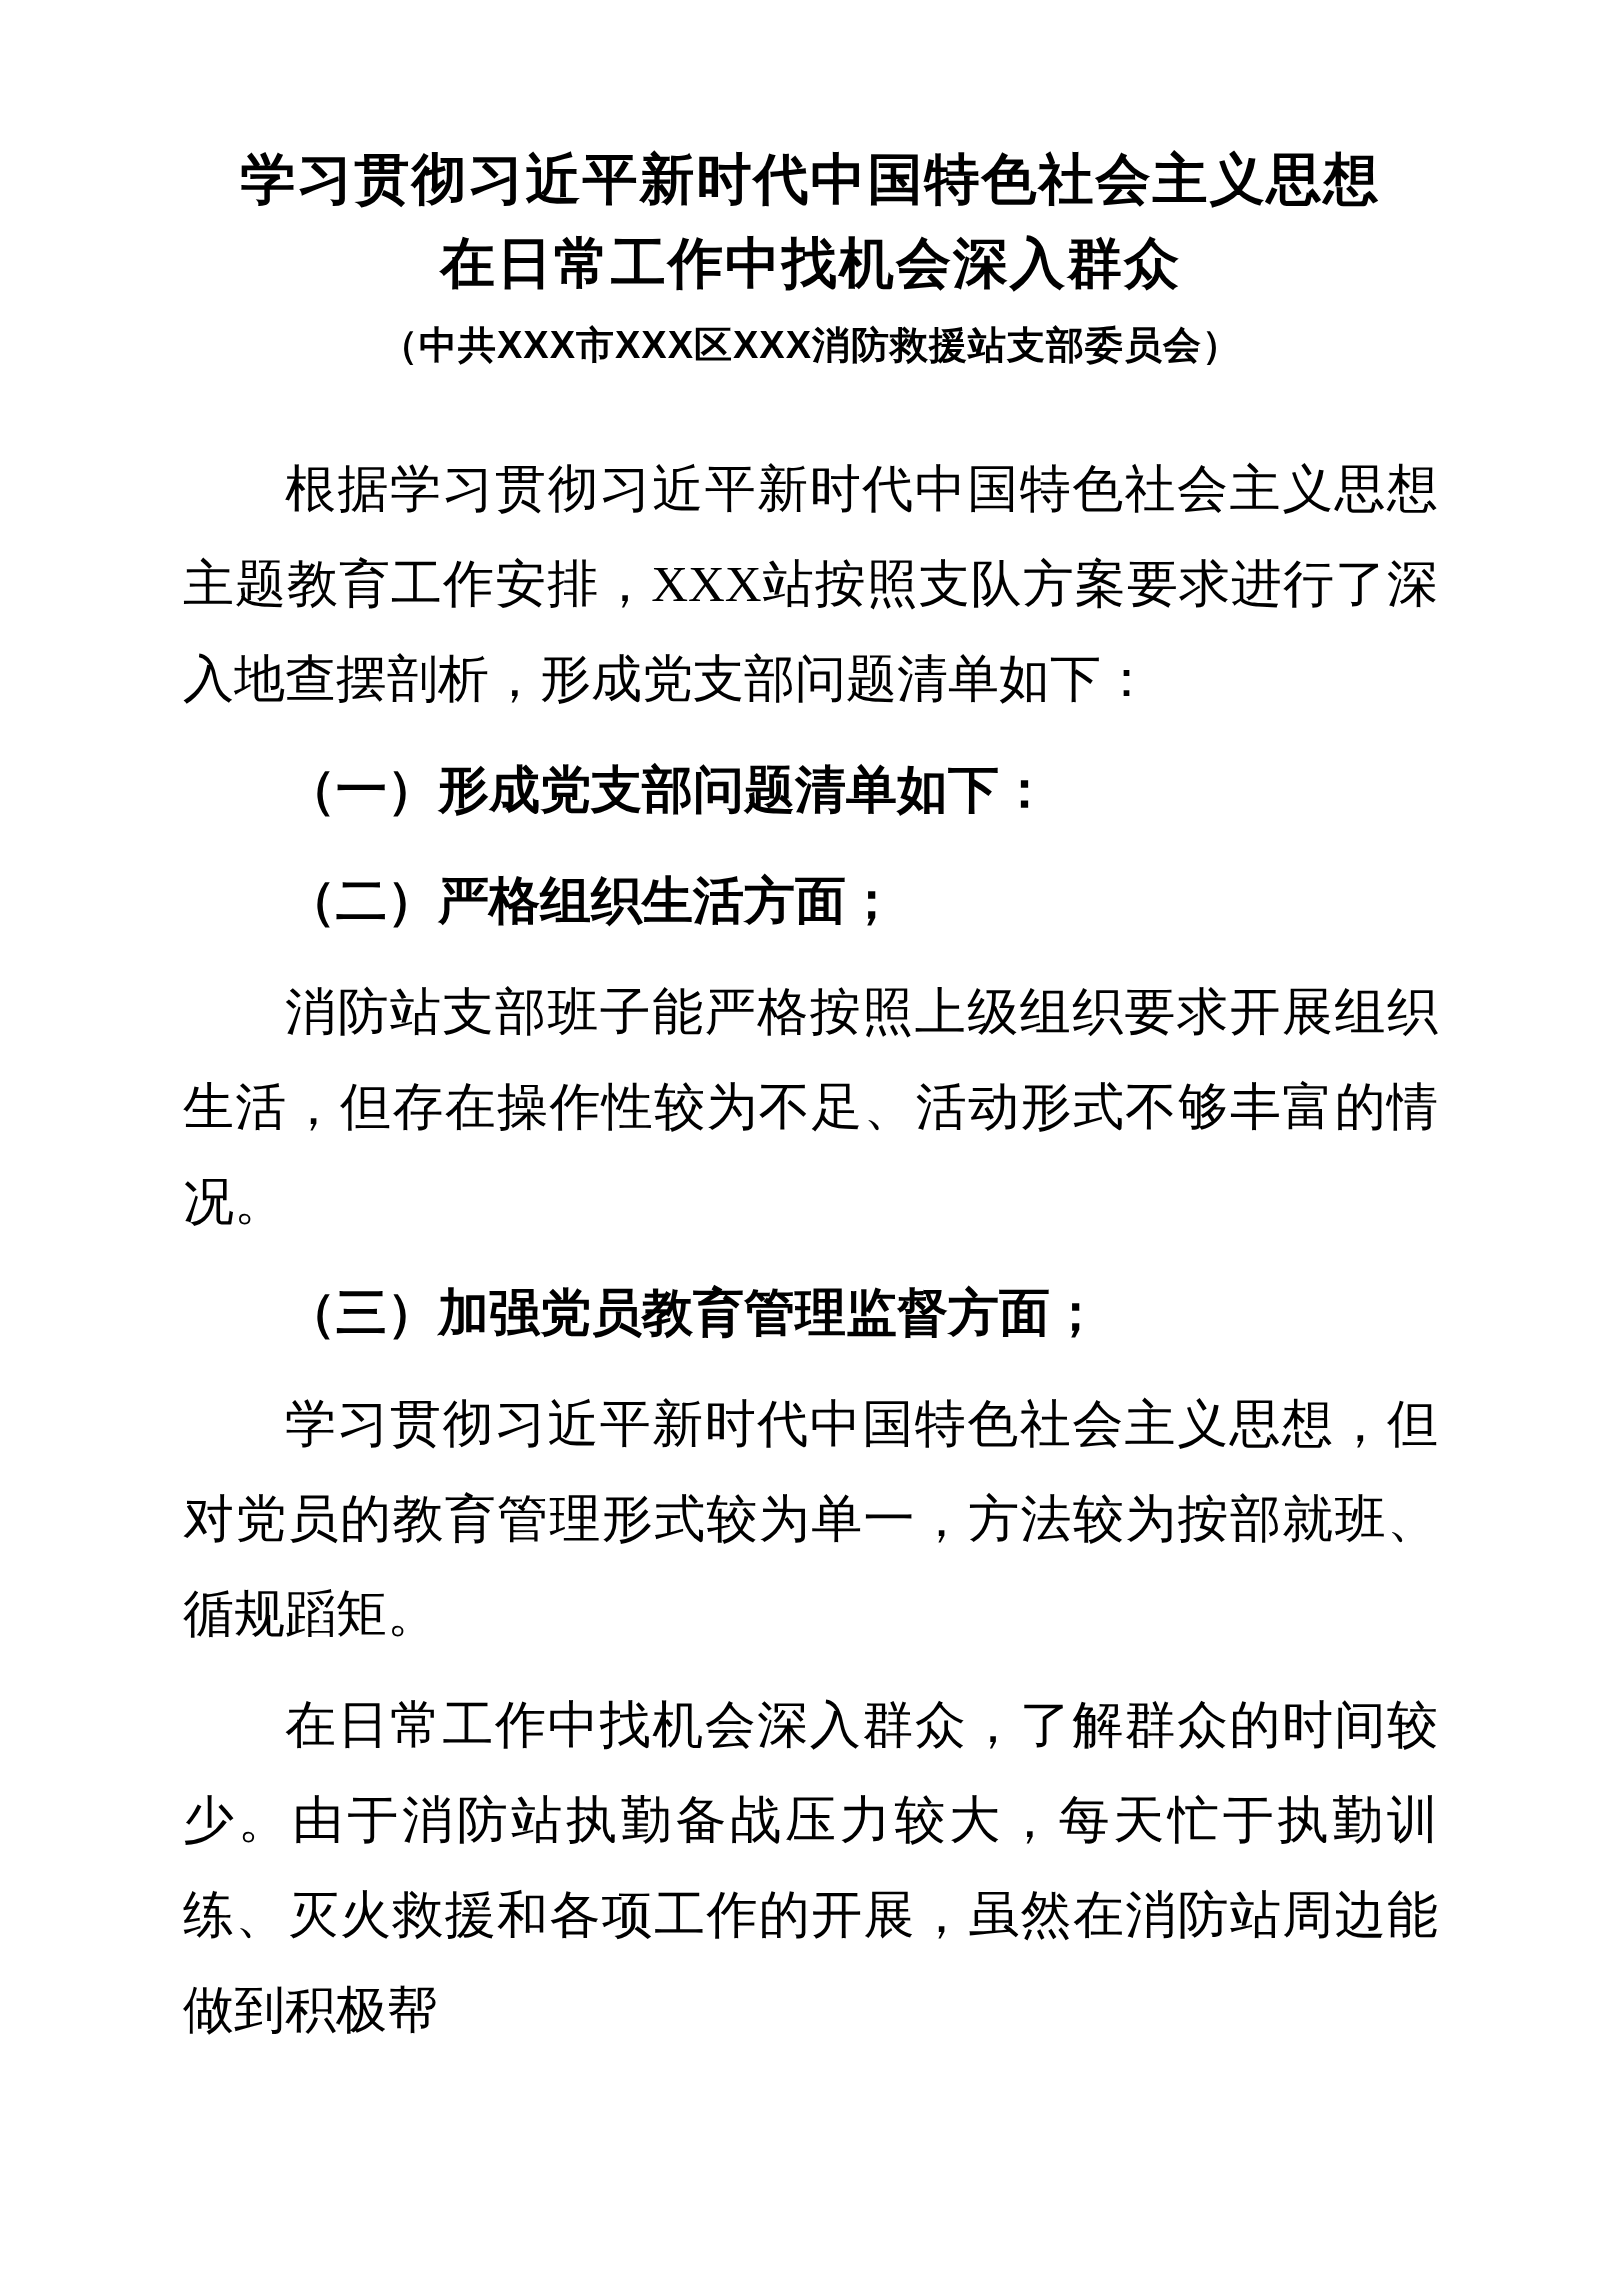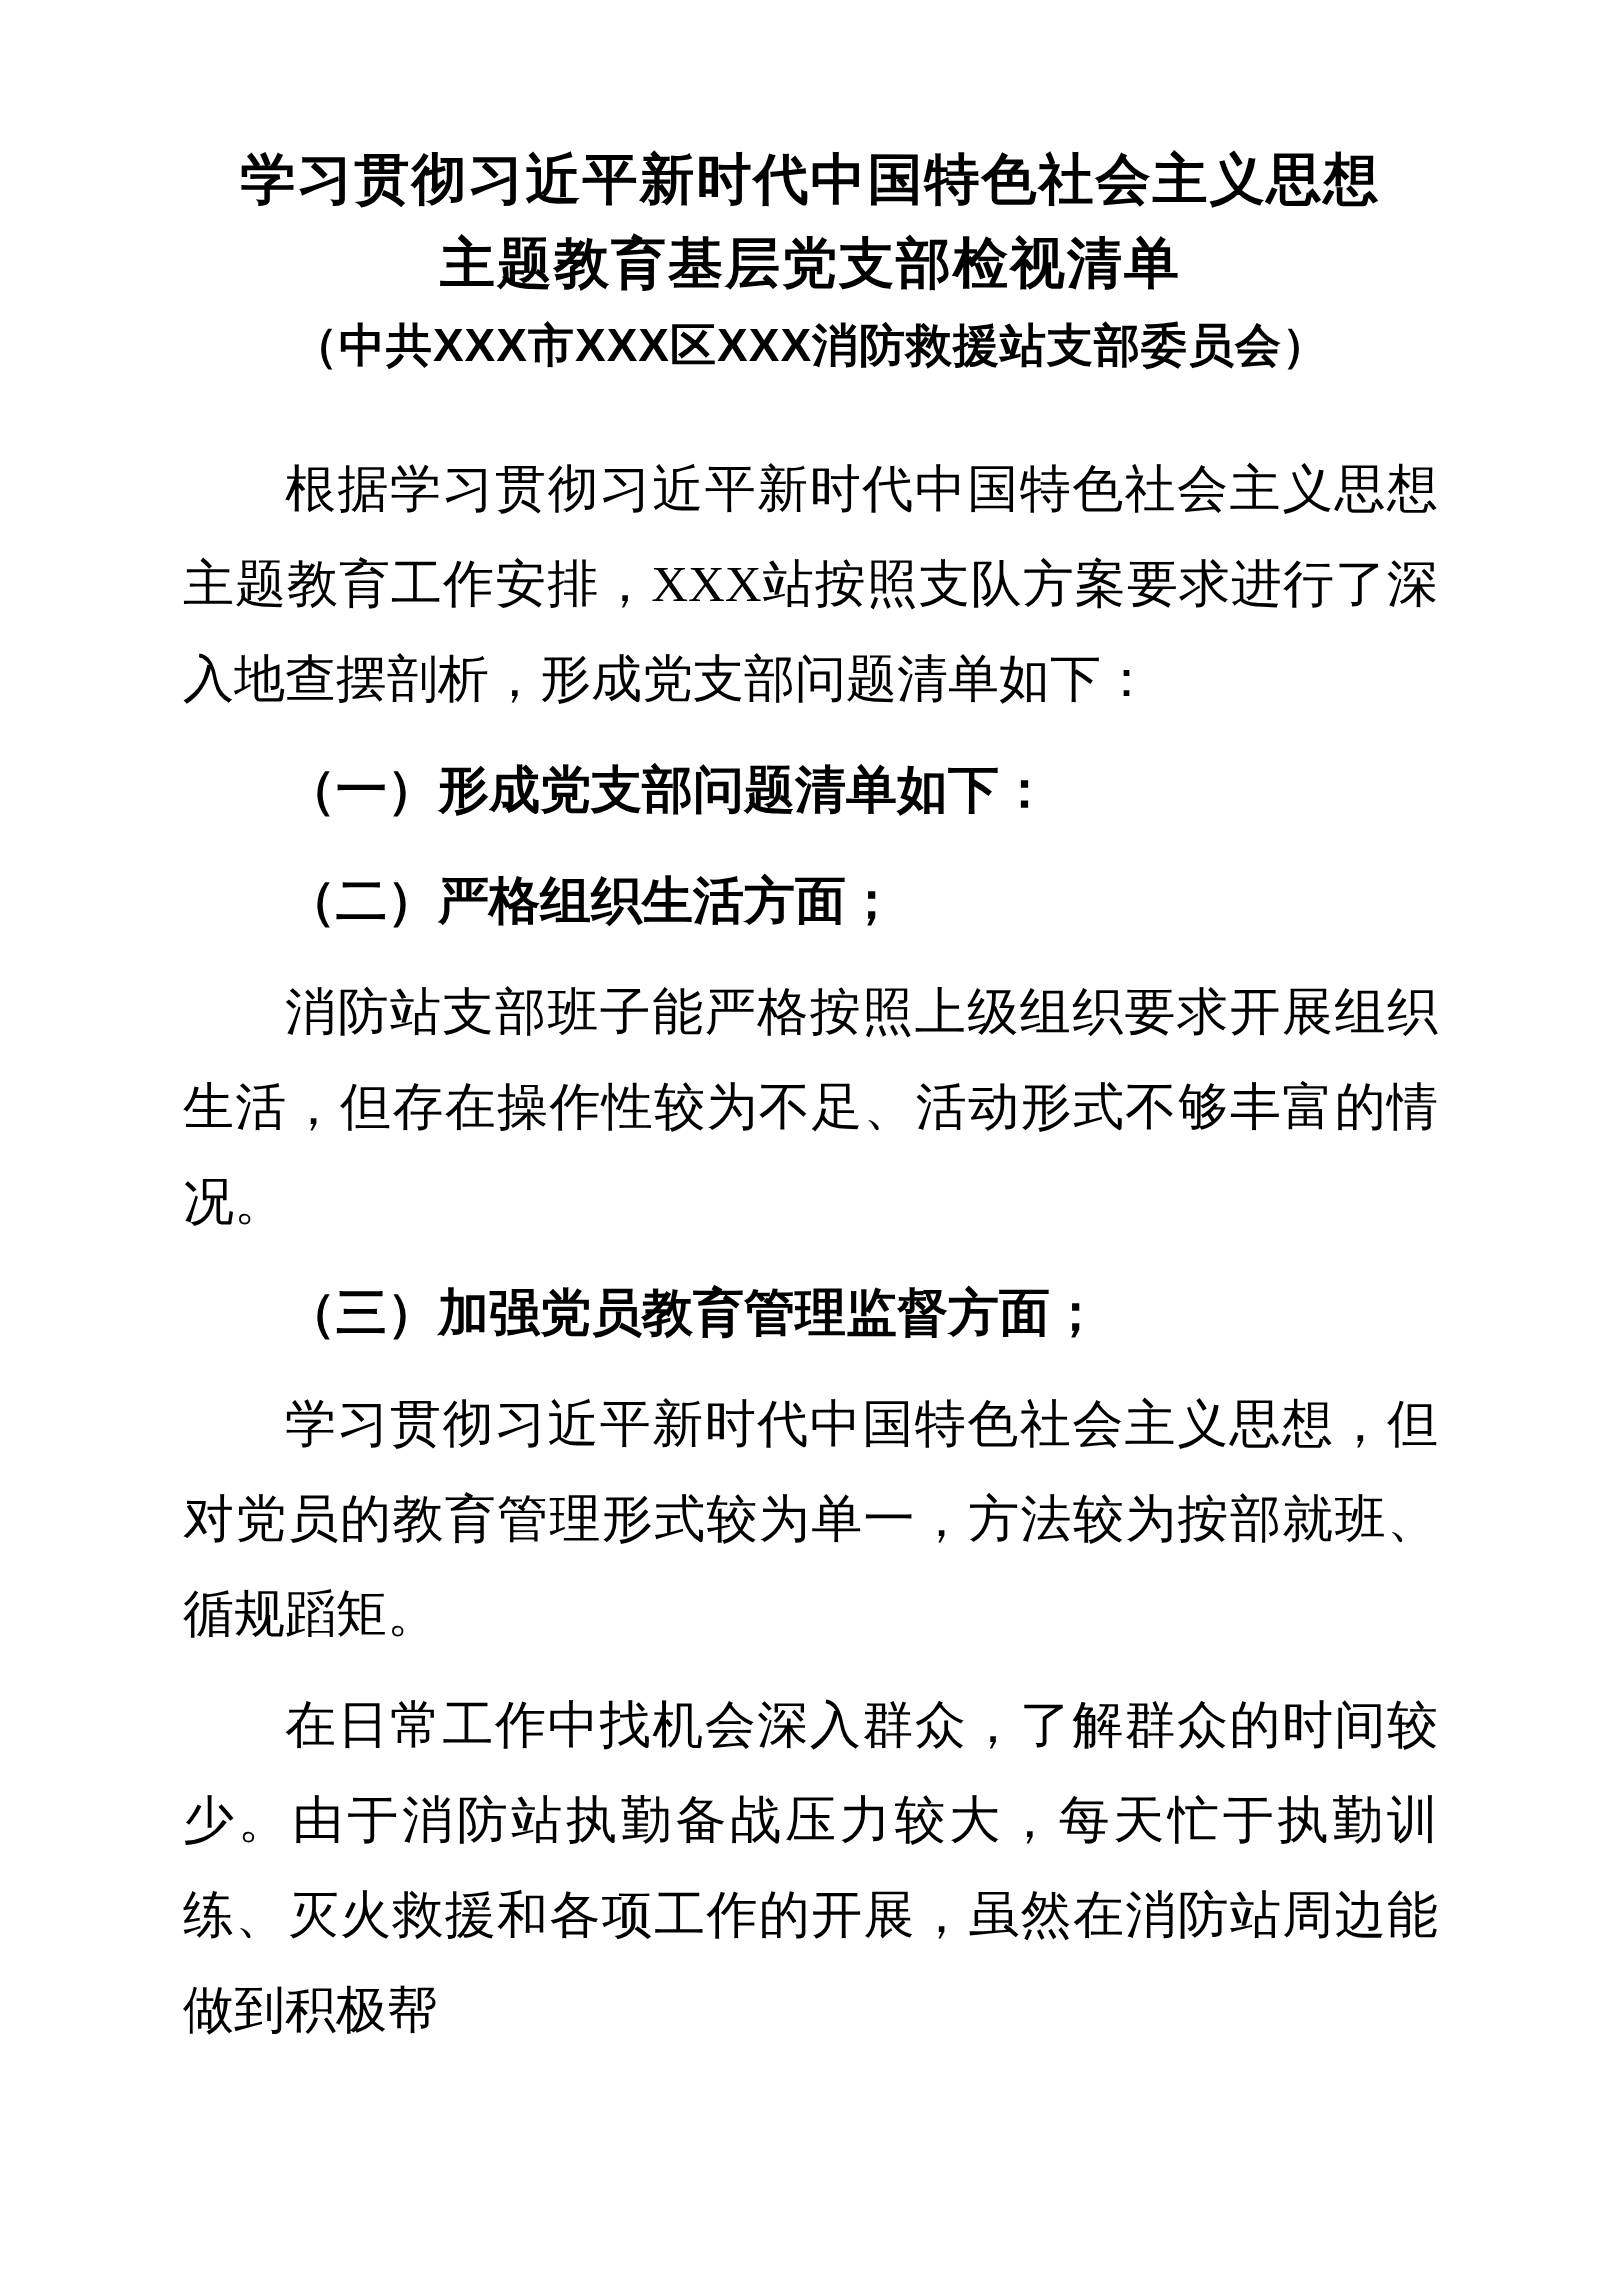--- a/index.html
+++ b/index.html
@@ -22,21 +22,21 @@
     text-align: center;
     font-family: "Liberation Sans", sans-serif;
     font-weight: 700;
   }
   .title-line {
     font-size: 55px;
     line-height: 84px;
     letter-spacing: 2px;
   }
   .subtitle {
-    font-size: 46px;
+    font-size: 38px;
     line-height: 80px;
     font-weight: 700;
     letter-spacing: 1px;
   }
   .doc-body {
     margin-top: 57px;
     font-family: "Liberation Serif", serif;
     font-size: 51px;
     line-height: 95px;
     text-align: justify;
@@ -49,21 +49,21 @@
   .doc-body p.heading {
     font-weight: 700;
   }
 </style>
 </head>
 <body>
 
 <div class="page">
   <div class="title-block">
     <div class="title-line">学习贯彻习近平新时代中国特色社会主义思想</div>
-    <div class="title-line">主题教育基层党支部检视清单</div>
+    <div class="title-line">在日常工作中找机会深入群众</div>
     <div class="subtitle">（中共XXX市XXX区XXX消防救援站支部委员会）</div>
   </div>
 
   <div class="doc-body">
 
   <p class="">根据学习贯彻习近平新时代中国特色社会主义思想主题教育工作安排，XXX站按照支队方案要求进行了深入地查摆剖析，形成党支部问题清单如下：</p>
       <p class="heading">（一）形成党支部问题清单如下：</p>
       <p class="heading">（二）严格组织生活方面；</p>
       <p class="">消防站支部班子能严格按照上级组织要求开展组织生活，但存在操作性较为不足、活动形式不够丰富的情况。</p>
       <p class="heading">（三）加强党员教育管理监督方面；</p>

